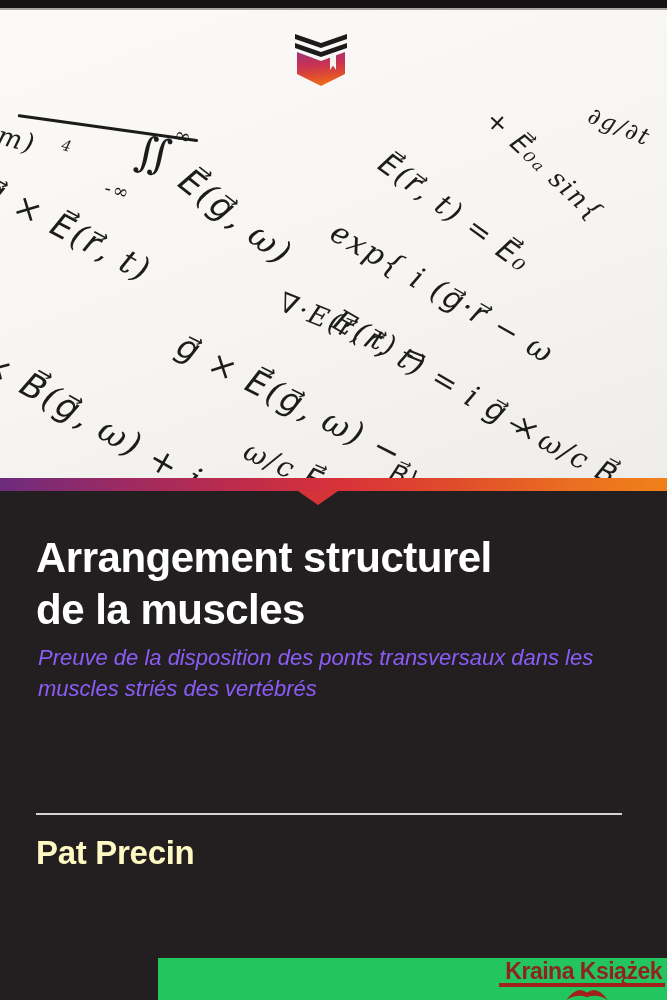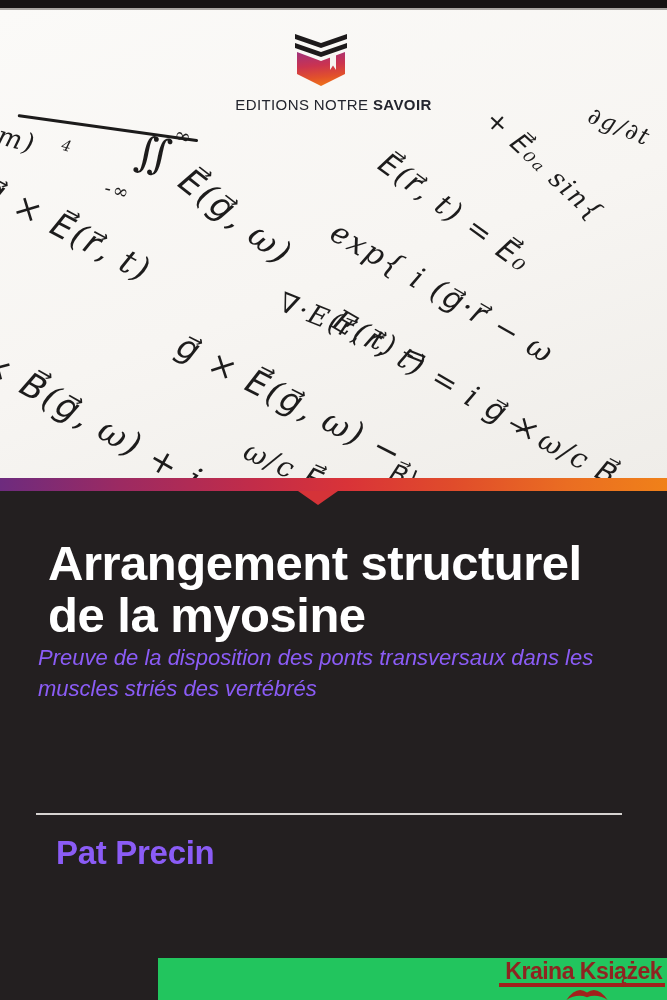--- a/index.html
+++ b/index.html
@@ -42,30 +42,30 @@
   }
   .accent-notch{
     position:absolute;top:491px;left:298px;width:0;height:0;
     border-left:20px solid transparent;border-right:20px solid transparent;
     border-top:14px solid #d53338;
   }
 
   
   .book-title{
     position:absolute;left:36px;top:504px;color:#ffffff;
-    font-size:49px;line-height:52px;font-weight:700;letter-spacing:-.5px;margin-left:12px;
+    font-size:42px;line-height:52px;font-weight:700;letter-spacing:-.5px;
   }
   .book-subtitle{
     position:absolute;left:38px;top:620px;width:595px;color:#8b5cf6;
     font-style:italic;font-size:22px;line-height:31px;font-weight:400;
   }
   .rule{position:absolute;left:36px;top:813px;width:586px;height:2px;background:#d6d3d1;}
   .author-name{
-    position:absolute;left:36px;top:834px;color:#8b5cf6;
-    font-size:33px;font-weight:700;letter-spacing:-.3px;margin-left:20px;
+    position:absolute;left:36px;top:834px;color:#fef9c3;
+    font-size:33px;font-weight:700;letter-spacing:-.3px;
   }
 
   
   .watermark{
     position:absolute;left:158px;top:958px;width:509px;height:42px;background:#22c55e;
   }
   .wm-text{
     position:absolute;right:5px;top:0px;color:#8e2421;font-size:23px;
     font-weight:700;letter-spacing:-.5px;
   }
@@ -90,21 +90,20 @@
             <stop offset="0.45" stop-color="#cb3350"></stop>
             <stop offset="0.8" stop-color="#e2512b"></stop>
             <stop offset="1" stop-color="#ec6c1d"></stop>
           </linearGradient>
         </defs>
         <path d="M6 4 L32 13 L58 4 L58 9 L32 18 L6 9 Z" fill="#1d1a1b"></path>
         <path d="M6 13 L32 22 L58 13 L58 18 L32 27 L6 18 Z" fill="#1d1a1b"></path>
         <path d="M8 22 L32 31 L56 22 L56 44 L32 56 L8 44 Z" fill="url(#bookGrad)"></path>
         <path d="M41 25 L47 23 L47 40 L44 35.5 L41 40 Z" fill="#f6f3f1"></path>
       </svg>
-      <div class="publisher-line"><span>EDITIONS NOTRE </span><b>SAVOIR</b></div>
     </div>
 
     <div class="equations">
         <span class="eq" style="left: 2px; top: 110px; font-size: 26px; transform: rotate(15deg);">m)</span>
         <span class="eq" style="left: 64px; top: 126px; font-size: 15px; transform: rotate(15deg);">4</span>
         <span class="eq" style="left: 178px; top: 112px; font-size: 20px; transform: rotate(15deg);">∞</span>
         <span class="eq" style="left: 140px; top: 116px; font-size: 42px; transform: rotate(10deg);">∬</span>
         <span class="eq" style="left: 108px; top: 166px; font-size: 19px; transform: rotate(15deg);">-∞</span>
         <span class="eq" style="left: 196px; top: 150px; font-size: 34px; transform: rotate(38deg);">E⃗(g⃗, ω)</span>
         <span class="eq" style="left: -6px; top: 158px; font-size: 33px; transform: rotate(28deg);">g⃗ × E⃗(r⃗, t)</span>
@@ -121,21 +120,21 @@
         <span class="eq" style="left: 396px; top: 448px; font-size: 25px; transform: rotate(22deg);">B⃗|</span>
       </div>
     <div class="stroke-line"></div>
   </div>
 
   <div class="accent-bar"></div>
   <div class="accent-notch"></div>
 
   <h1 class="book-title">
     <span>Arrangement structurel</span><br>
-    <span>de la myosine</span>
+    <span>de la muscles</span>
   </h1>
 
   <p class="book-subtitle">Preuve de la disposition des ponts transversaux dans les muscles striés des vertébrés</p>
 
   <div class="rule"></div>
 
   <div class="author-name">Pat Precin</div>
 
   <div class="watermark">
     <span class="wm-text">Kraina Książek</span>

